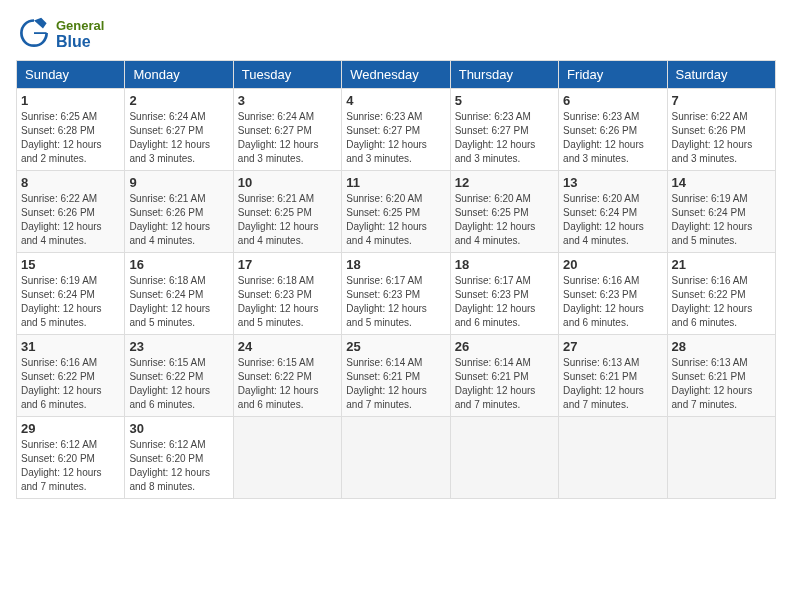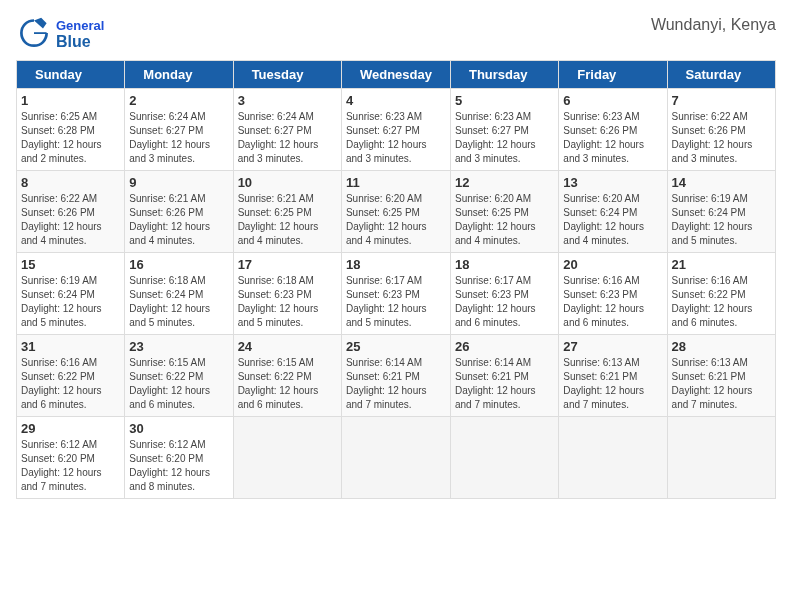--- a/index.html
+++ b/index.html
@@ -38,24 +38,24 @@
       color: #555;
     }
     .calendar {
       width: 100%;
       border-collapse: collapse;
       font-size: 11px;
     }
     .calendar th {
       background-color: #1a5fa8;
       color: #fff;
-      padding: 6px 18px;
+      padding: 6px 8px;
       text-align: left;
       font-size: 13px;
-      font-weight: bold;
+      font-weight: normal;
       border: 1px solid #ddd;
     }
     .calendar td {
       border: 1px solid #ddd;
       padding: 4px;
       vertical-align: top;
       width: calc(100% / 7);
       height: 80px;
       background: #fff;
     }
@@ -86,26 +86,25 @@
 
 <div class="header-area">
   <div class="logo-container">
     <svg class="logo-icon" viewBox="0 0 40 40">
       <rect x="0" y="0" width="40" height="40" fill="white"></rect>
       <path d="M20 5 C12 5 6 11 6 19 C6 27 12 33 20 33 C28 33 34 27 34 19" fill="none" stroke="#1a5fa8" stroke-width="3"></path>
       <path d="M20 5 L28 2 L34 8 L30 14" fill="#1a5fa8"></path>
       <path d="M20 19 L34 19" stroke="#1a5fa8" stroke-width="2"></path>
     </svg>
     <div>
-      <div style="font-size:13px;font-weight:bold;color:#1d4ed8;">General</div>
+      <div style="font-size:13px;font-weight:bold;color:#4d7c0f;">General</div>
       <div style="font-size:16px;font-weight:bold;color:#1a5fa8;">Blue</div>
     </div>
   </div>
   <div class="title-area">
-    <div class="location-title">Wundanyi, Kenya</div>
   </div>
 </div>
 
 <table class="calendar">
   <thead>
     <tr id="weekday-header">
     <th>Sunday</th>
         <th>Monday</th>
         <th>Tuesday</th>
         <th>Wednesday</th>

